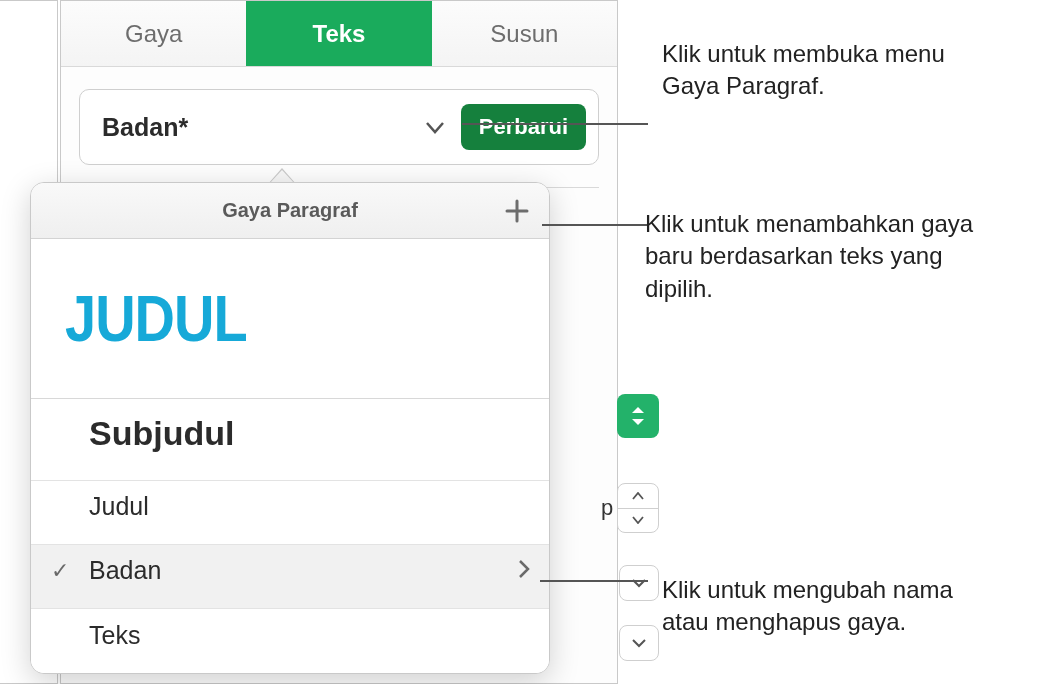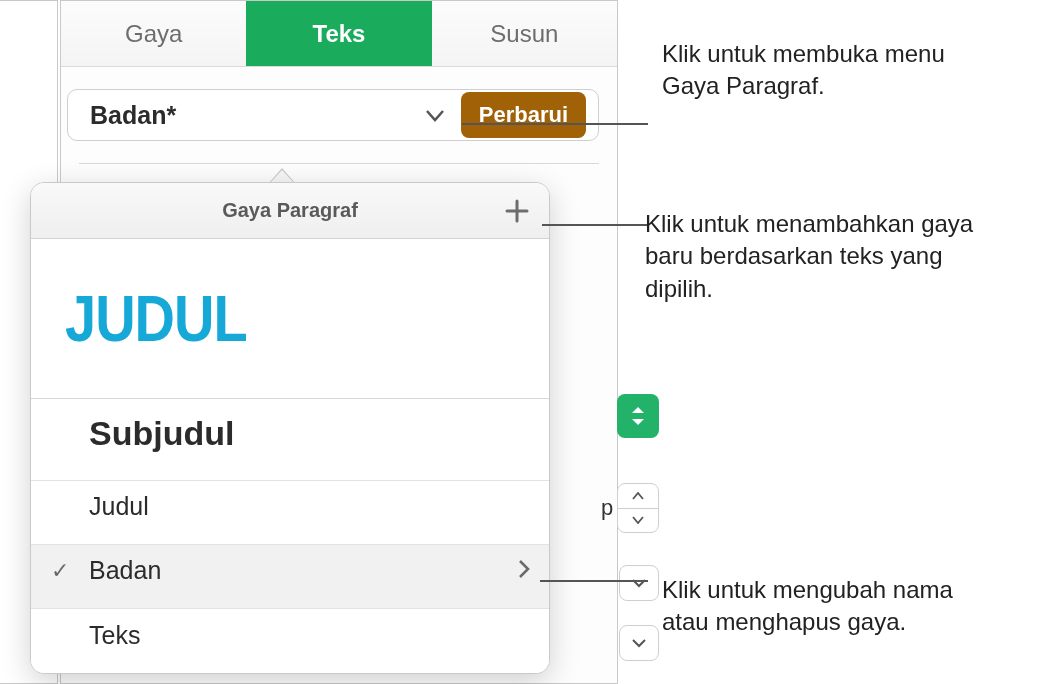--- a/index.html
+++ b/index.html
@@ -49,43 +49,43 @@
     align-items: center;
     justify-content: center;
     position: relative;
   }
   .tab.active {
     background: #1aab5c;
     color: #fff;
     font-weight: 600;
   }
   .style-box {
-    margin: 22px 18px 0 6px;
+    margin: 22px 18px 0 18px;
     border: 1px solid #cfcfcf;
     border-radius: 10px;
-    height: 52px;
+    height: 76px;
     background: #fff;
     display: flex;
     align-items: center;
     padding: 0 12px 0 22px;
   }
   .style-name {
     font-size: 25px;
     font-weight: 700;
     color: #2b2b2b;
     flex: 1;
   }
   .chevron-down {
     width: 24px;
     height: 24px;
     margin-right: 14px;
   }
   .chevron-down svg { width: 24px; height: 24px; }
   .update-btn {
-    background: #a16207;
+    background: #15803d;
     color: #fff;
     font-size: 22px;
     font-weight: 600;
     border: none;
     border-radius: 8px;
     padding: 10px 18px;
     cursor: pointer;
   }
   .thin-sep {
     margin: 22px 18px 0 18px;

